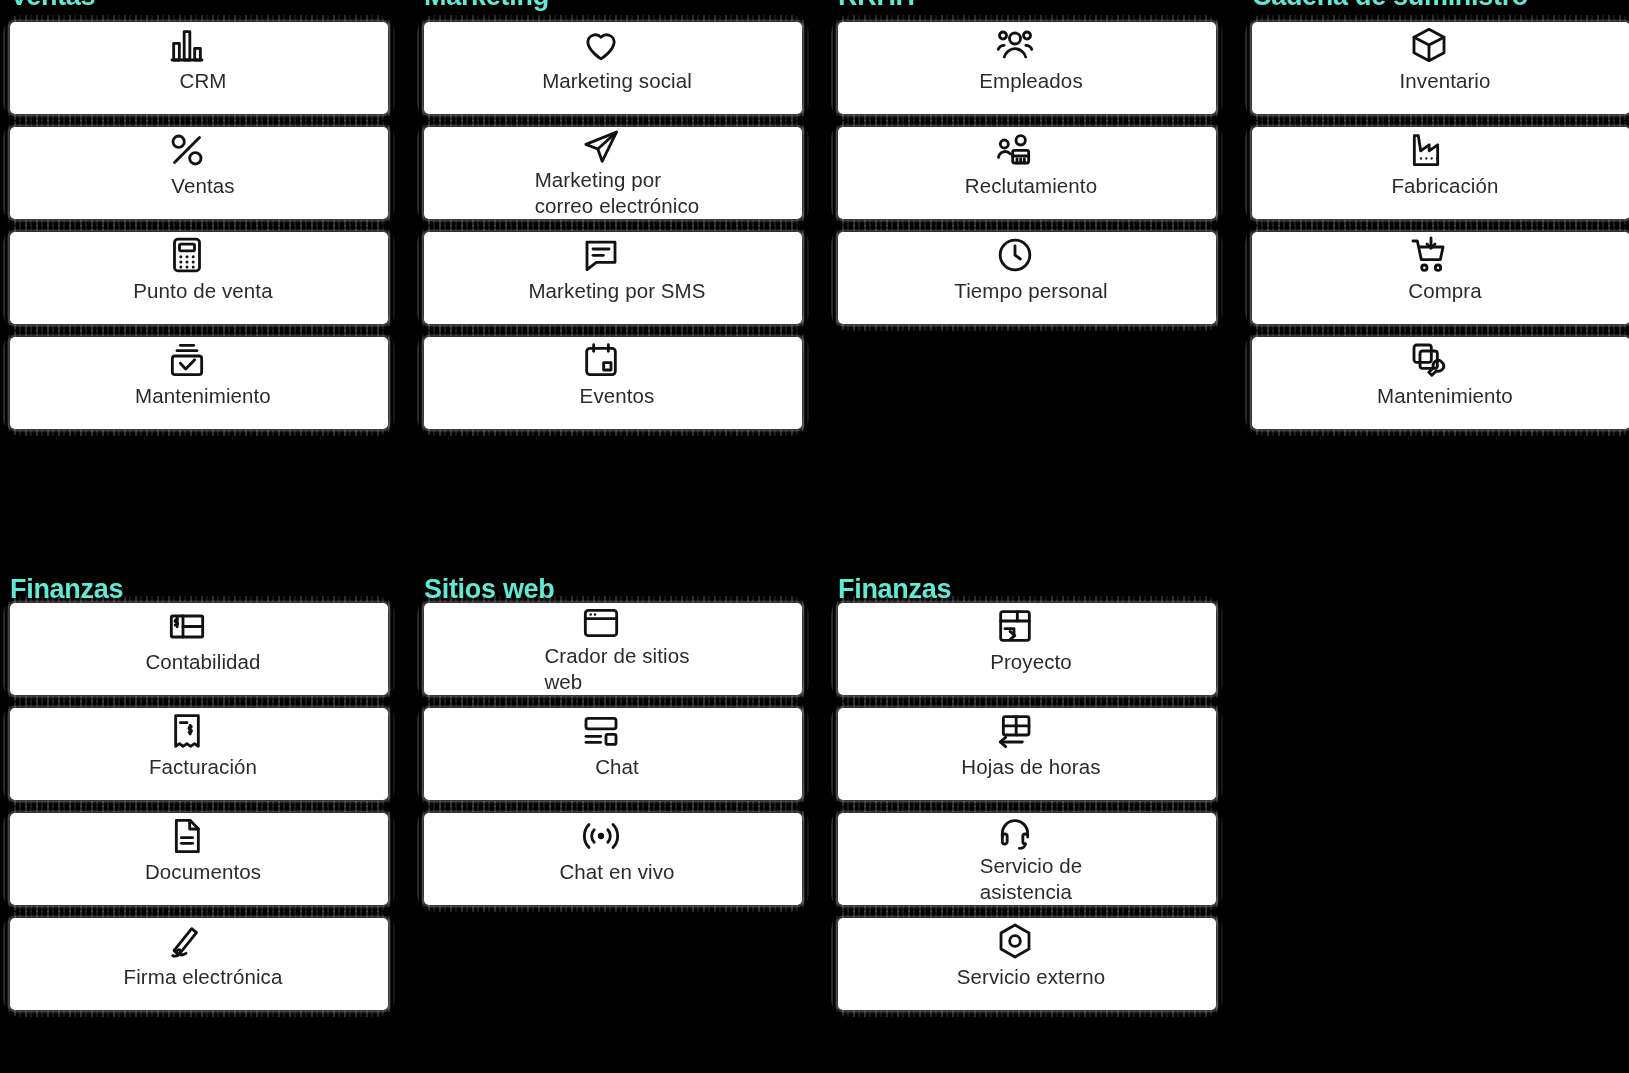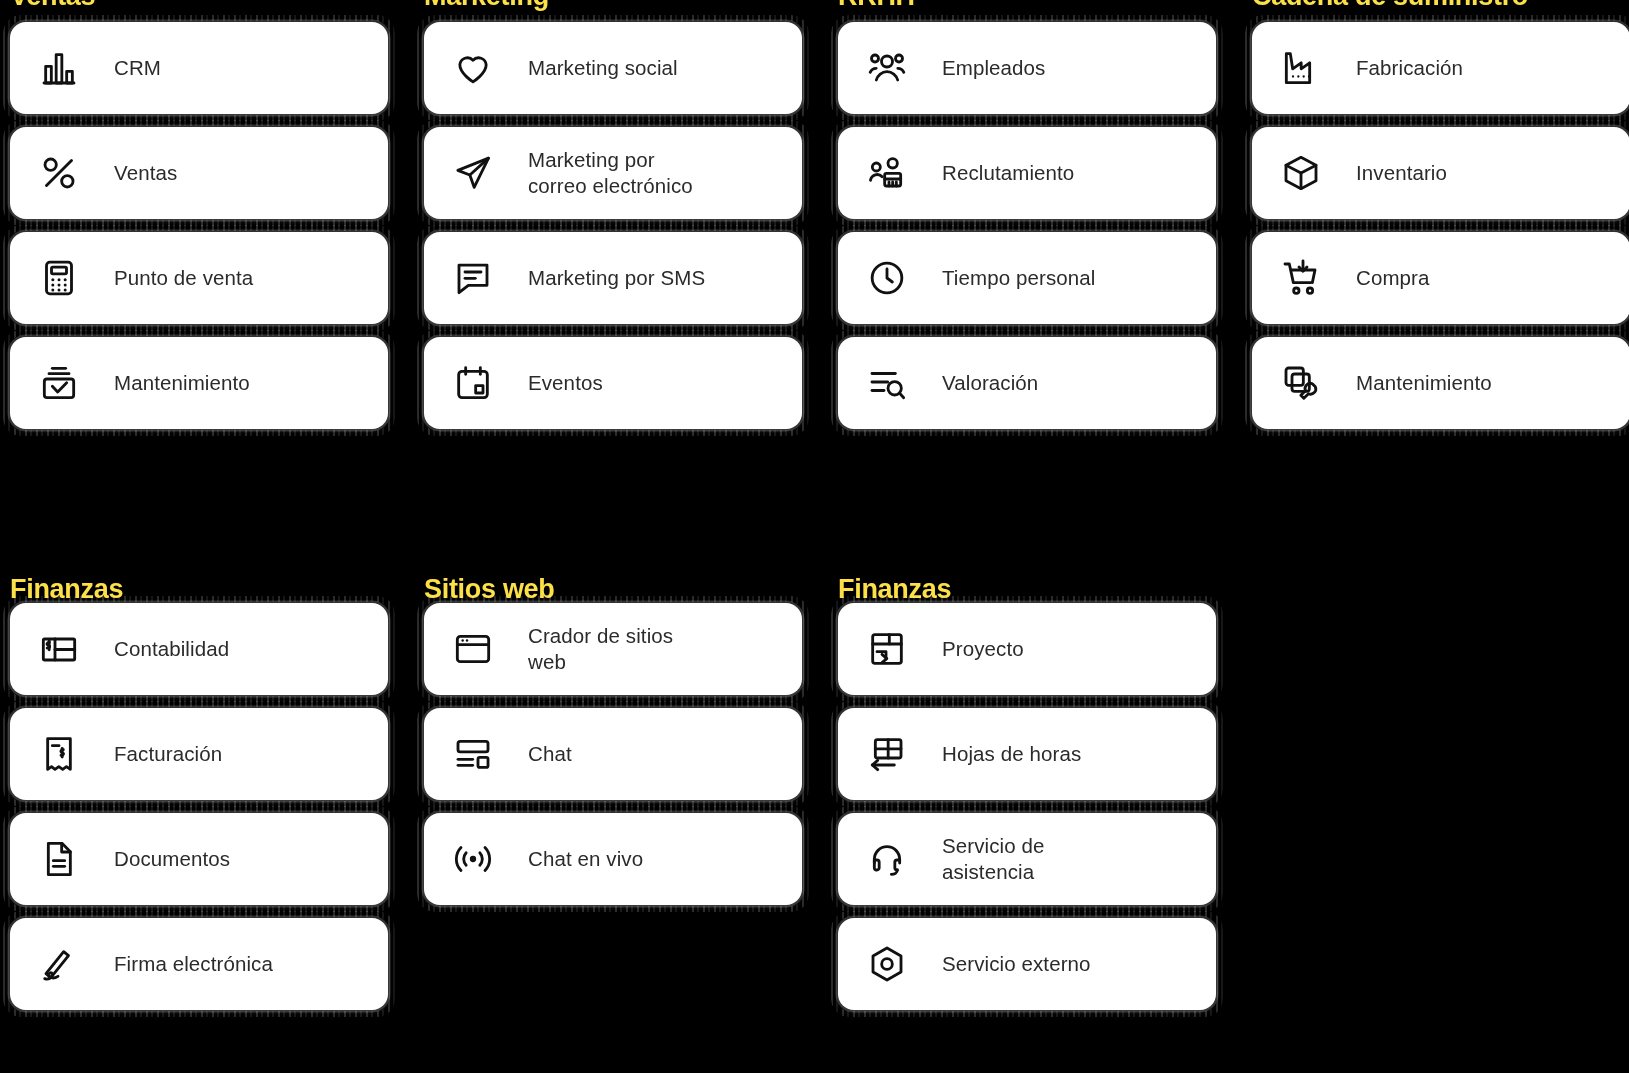--- a/index.html
+++ b/index.html
@@ -25,21 +25,21 @@
 
   .category {
     position: relative;
     padding: 0 12px 0 0;
   }
 
   .category-title {
     font-size: 27px;
     font-weight: 700;
     letter-spacing: -0.3px;
-    color: #fde047;
+    color: #5eead4;
     padding-left: 10px;
     height: 46px;
     line-height: 30px;
     display: block;
     overflow: hidden;
     white-space: nowrap;
   }
 
   
   .row-1 .category-title {
@@ -59,29 +59,30 @@
     display: flex;
     flex-direction: column;
     gap: 13px;
     padding-left: 10px;
     padding-right: 14px;
   }
 
   .app-card {
     position: relative;
     background: #ffffff;
-    border-radius: 16px;
+    border-radius: 5px;
     height: 92px;
     display: flex;
     align-items: center;
     padding: 0 18px 0 26px;
     cursor: pointer;
     box-shadow:
       0 0 0 2.5px rgba(255,255,255,0.18),
       0 2px 6px rgba(255,255,255,0.10);
+    flex-direction: column;
   }
 
   
   .app-card::before {
     content: "";
     position: absolute;
     left: -7px; top: -7px; right: -7px; bottom: -7px;
     border-radius: 18px;
     pointer-events: none;
     background:
@@ -266,58 +267,46 @@
         </div>
         <div class="app-card">
           <span class="card-icon">
             <svg viewBox="0 0 24 24">
               <circle cx="12" cy="12" r="8.9"></circle>
               <polyline points="12,6.6 12,12 15.2,14.4"></polyline>
             </svg>
           </span>
           <span class="card-label">Tiempo personal</span>
         </div>
-        <div class="app-card">
-          <span class="card-icon">
-            <svg viewBox="0 0 24 24">
-              <line x1="3" y1="6.3" x2="17" y2="6.3"></line>
-              <line x1="3" y1="11.4" x2="12.4" y2="11.4"></line>
-              <line x1="3" y1="16.5" x2="10.2" y2="16.5"></line>
-              <circle cx="16.6" cy="15.2" r="4"></circle>
-              <line x1="19.6" y1="18.2" x2="22" y2="20.8"></line>
-            </svg>
-          </span>
-          <span class="card-label">Valoración</span>
-        </div>
       </div>
     </div>
     <div class="category row-1">
       <div class="category-title">Cadena de suministro</div>
       <div class="cards">
+        <div class="app-card">
+          <span class="card-icon">
+            <svg viewBox="0 0 24 24">
+              <path d="M12 2.6 21 7.3v9.4L12 21.4 3 16.7V7.3z"></path>
+              <path d="M3 7.3 12 12l9-4.7"></path>
+              <line x1="12" y1="12" x2="12" y2="21.4"></line>
+            </svg>
+          </span>
+          <span class="card-label">Inventario</span>
+        </div>
         <div class="app-card">
           <span class="card-icon">
             <svg viewBox="0 0 24 24">
               <path d="M3.2 20.8V3.4h2.4l1.4 9.1 5.1-3.6v3.6l5.1-3.6v11.9z"></path>
               <circle cx="7.2" cy="17.1" r="0.7" fill="#111" stroke="none"></circle>
               <circle cx="10.4" cy="17.1" r="0.7" fill="#111" stroke="none"></circle>
               <circle cx="13.6" cy="17.1" r="0.7" fill="#111" stroke="none"></circle>
               <circle cx="16.8" cy="17.1" r="0.7" fill="#111" stroke="none"></circle>
             </svg>
           </span>
           <span class="card-label">Fabricación</span>
-        </div>
-        <div class="app-card">
-          <span class="card-icon">
-            <svg viewBox="0 0 24 24">
-              <path d="M12 2.6 21 7.3v9.4L12 21.4 3 16.7V7.3z"></path>
-              <path d="M3 7.3 12 12l9-4.7"></path>
-              <line x1="12" y1="12" x2="12" y2="21.4"></line>
-            </svg>
-          </span>
-          <span class="card-label">Inventario</span>
         </div>
         <div class="app-card">
           <span class="card-icon">
             <svg viewBox="0 0 24 24">
               <path d="M2.4 3.6h2.6l2.4 11.2h10.4"></path>
               <path d="M6.4 7.2h14l-1.6 7.6"></path>
               <circle cx="9.2" cy="19.6" r="1.6"></circle>
               <circle cx="17.4" cy="19.6" r="1.6"></circle>
               <line x1="13.2" y1="1.8" x2="13.2" y2="7.6"></line>
               <polyline points="10.8,5.4 13.2,8 15.6,5.4"></polyline>

